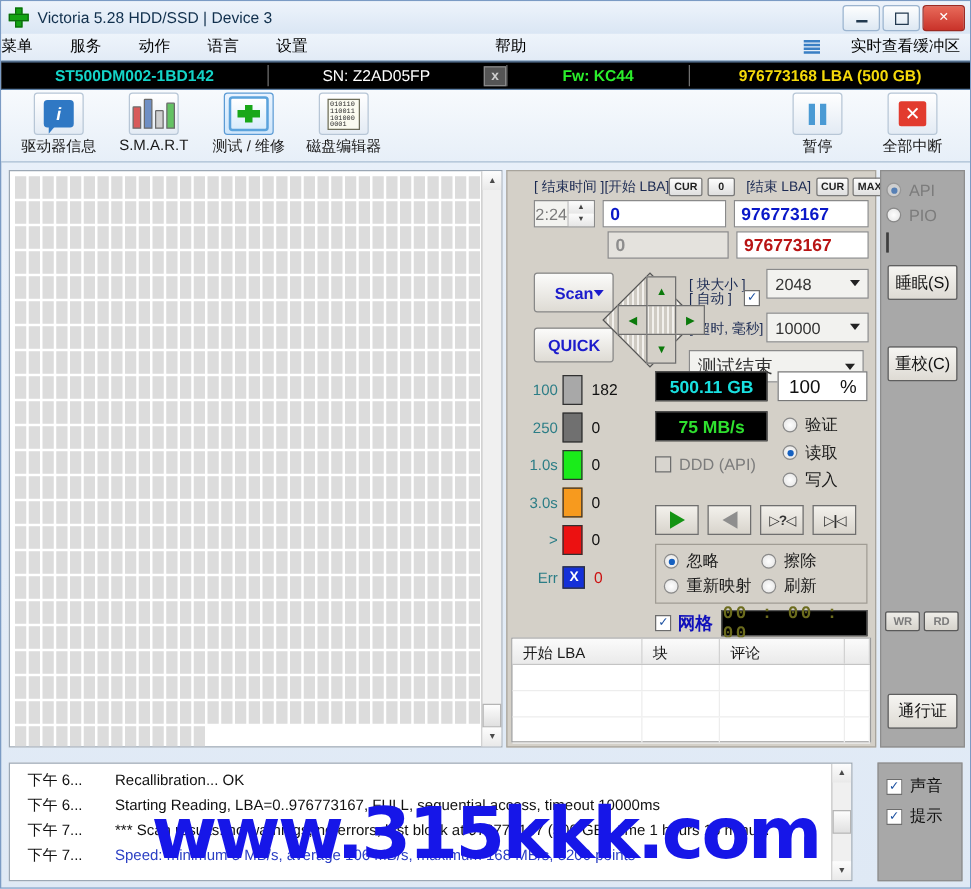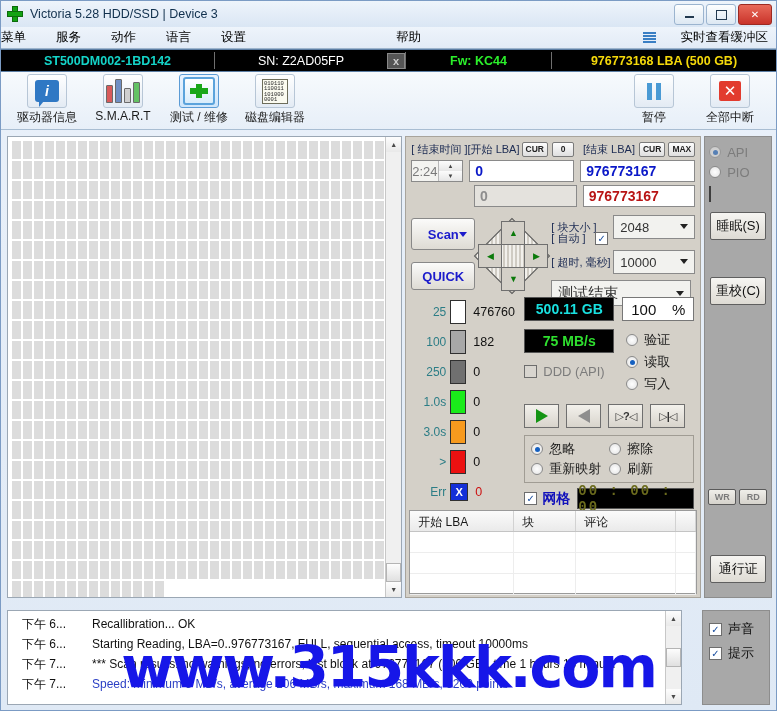--- a/index.html
+++ b/index.html
@@ -137,20 +137,21 @@
     display:flex;align-items:center;justify-content:center;font-size:7px;color:#4a4a4a;
   }
   .sb-thumb{width:13px;height:17px;background:linear-gradient(#fdfdfd,#e0e0e0);border:1px solid #b4b4b4;margin-top:auto;}
   .sb-spacer{flex:1;}
 
   
   .center{
     width:296px;margin:6px 0 0 3px;height:462px;
     background:#d4d0c8;border:1px solid #a8a49c;box-sizing:border-box;
     position:relative;
+    padding-left:16px;
   }
   .ctl-top{padding:4px 5px 0 5px;}
   .row{display:flex;align-items:center;}
   .lbl{font-size:11px;color:#1b2a52;white-space:nowrap;}
   .minibtn{
     font-size:8.5px;font-weight:bold;border:1px solid #7a7a7a;border-radius:2px;
     background:linear-gradient(#fdfdfd,#dfdfdf);padding:0 3px;line-height:12px;height:13px;
     display:inline-flex;align-items:center;color:#222;
   }
   .spin{
@@ -1252,25 +1253,20 @@
             <div class="sel" style="width:140px;height:26px;margin-top:6px;font-size:15px;">
               <span>测试结束</span>
               <span class="car" style="top:10px"></span>
             </div>
           </div>
         </div>
       </div>
 
       <div class="legend" id="legend">
           <div class="lg">
-            <span class="t">25</span>
-            <span class="sw" style="background:#ffffff"></span>
-            <span class="v">476760</span>
-          </div>
-          <div class="lg">
             <span class="t">100</span>
             <span class="sw" style="background:#a8a8a8"></span>
             <span class="v">182</span>
           </div>
           <div class="lg">
             <span class="t">250</span>
             <span class="sw" style="background:#707070"></span>
             <span class="v">0</span>
           </div>
           <div class="lg">

